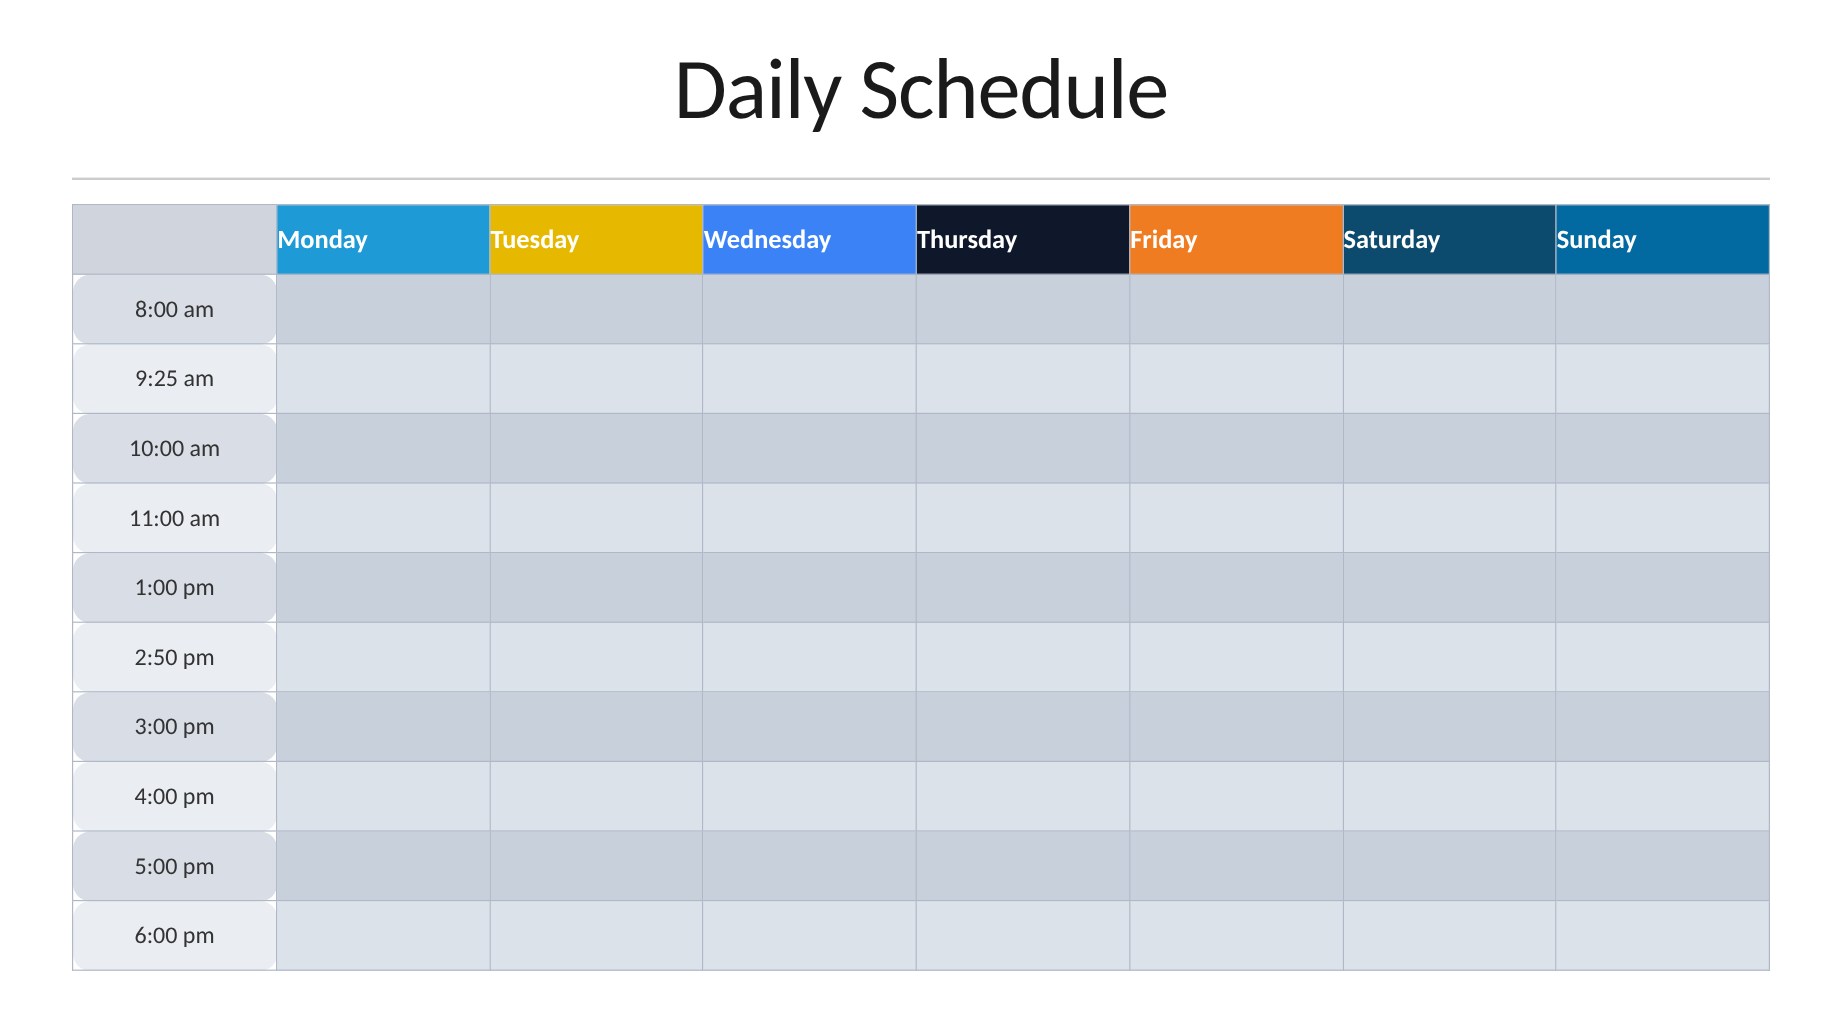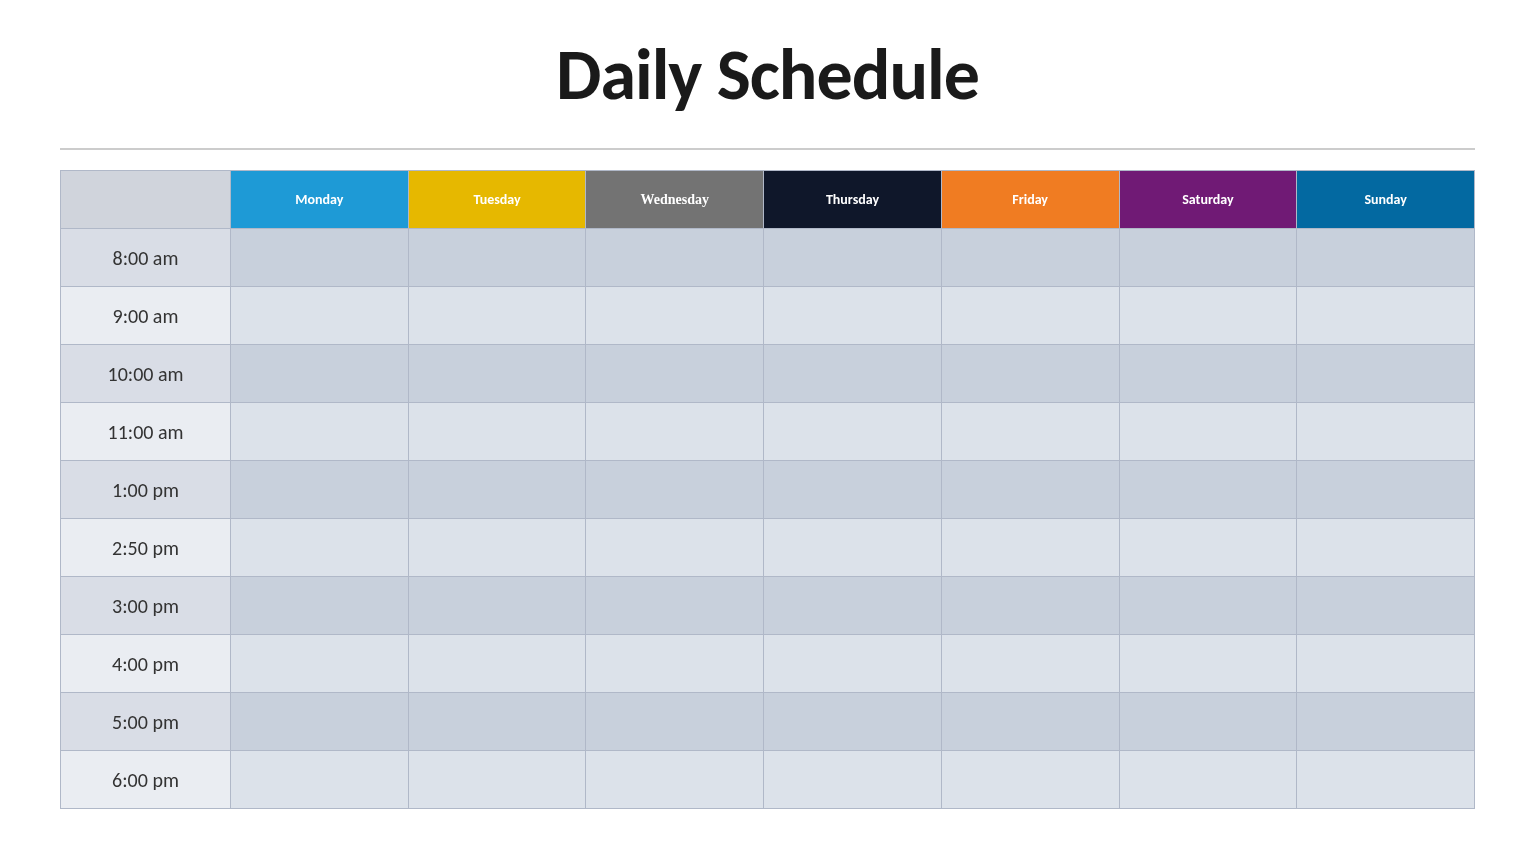--- a/index.html
+++ b/index.html
@@ -14,21 +14,21 @@
       width: 1535px;
       min-height: 863px;
       display: flex;
       flex-direction: column;
       align-items: center;
       padding: 20px 60px 20px 60px;
     }
 
     .page-title {
       font-size: 72px;
-      font-weight: 700;
+      font-weight: 400;
       color: #1a1a1a;
       text-align: left;
       margin-top: 10px;
       margin-bottom: 30px;
       letter-spacing: -1px;
     }
 
     .divider {
       width: 100%;
       border: none;
@@ -49,41 +49,42 @@
       height: 58px;
     }
 
     .time-header {
       background-color: #d0d4dc;
       width: 170px;
     }
 
     .day-header {
       color: #ffffff;
-      font-size: 14px;
+      font-size: 22px;
       font-weight: 700;
-      text-align: center;
+      text-align: left;
       vertical-align: middle;
     }
 
     .day-header.monday { background-color: #1e9ad6; }
     .day-header.tuesday { background-color: #e6b800; }
-    .day-header.wednesday { background-color: #737373; font-family: Liberation Serif, serif; }
+    .day-header.wednesday { background-color: #3b82f6; }
     .day-header.thursday { background-color: #0f172a; }
     .day-header.friday { background-color: #f07c22; }
-    .day-header.saturday { background-color: #701a75; }
+    .day-header.saturday { background-color: #0c4a6e; }
     .day-header.sunday { background-color: #0369a1; }
 
     .time-cell {
       background-color: #d9dde6;
       text-align: center;
       vertical-align: middle;
       font-size: 20px;
       color: #333333;
       font-weight: 400;
+      border-radius: 14px;
     }
 
     .data-cell {
       background-color: #c8d0dc;
     }
 
     tr:nth-child(odd) .time-cell {
       background-color: #d9dde6;
     }
 
@@ -124,21 +125,21 @@
         <td class="time-cell">8:00 am</td>
         <td class="data-cell"></td>
         <td class="data-cell"></td>
         <td class="data-cell"></td>
         <td class="data-cell"></td>
         <td class="data-cell"></td>
         <td class="data-cell"></td>
         <td class="data-cell"></td>
       </tr>
       <tr>
-        <td class="time-cell">9:00 am</td>
+        <td class="time-cell">9:25 am</td>
         <td class="data-cell"></td>
         <td class="data-cell"></td>
         <td class="data-cell"></td>
         <td class="data-cell"></td>
         <td class="data-cell"></td>
         <td class="data-cell"></td>
         <td class="data-cell"></td>
       </tr>
       <tr>
         <td class="time-cell">10:00 am</td>

